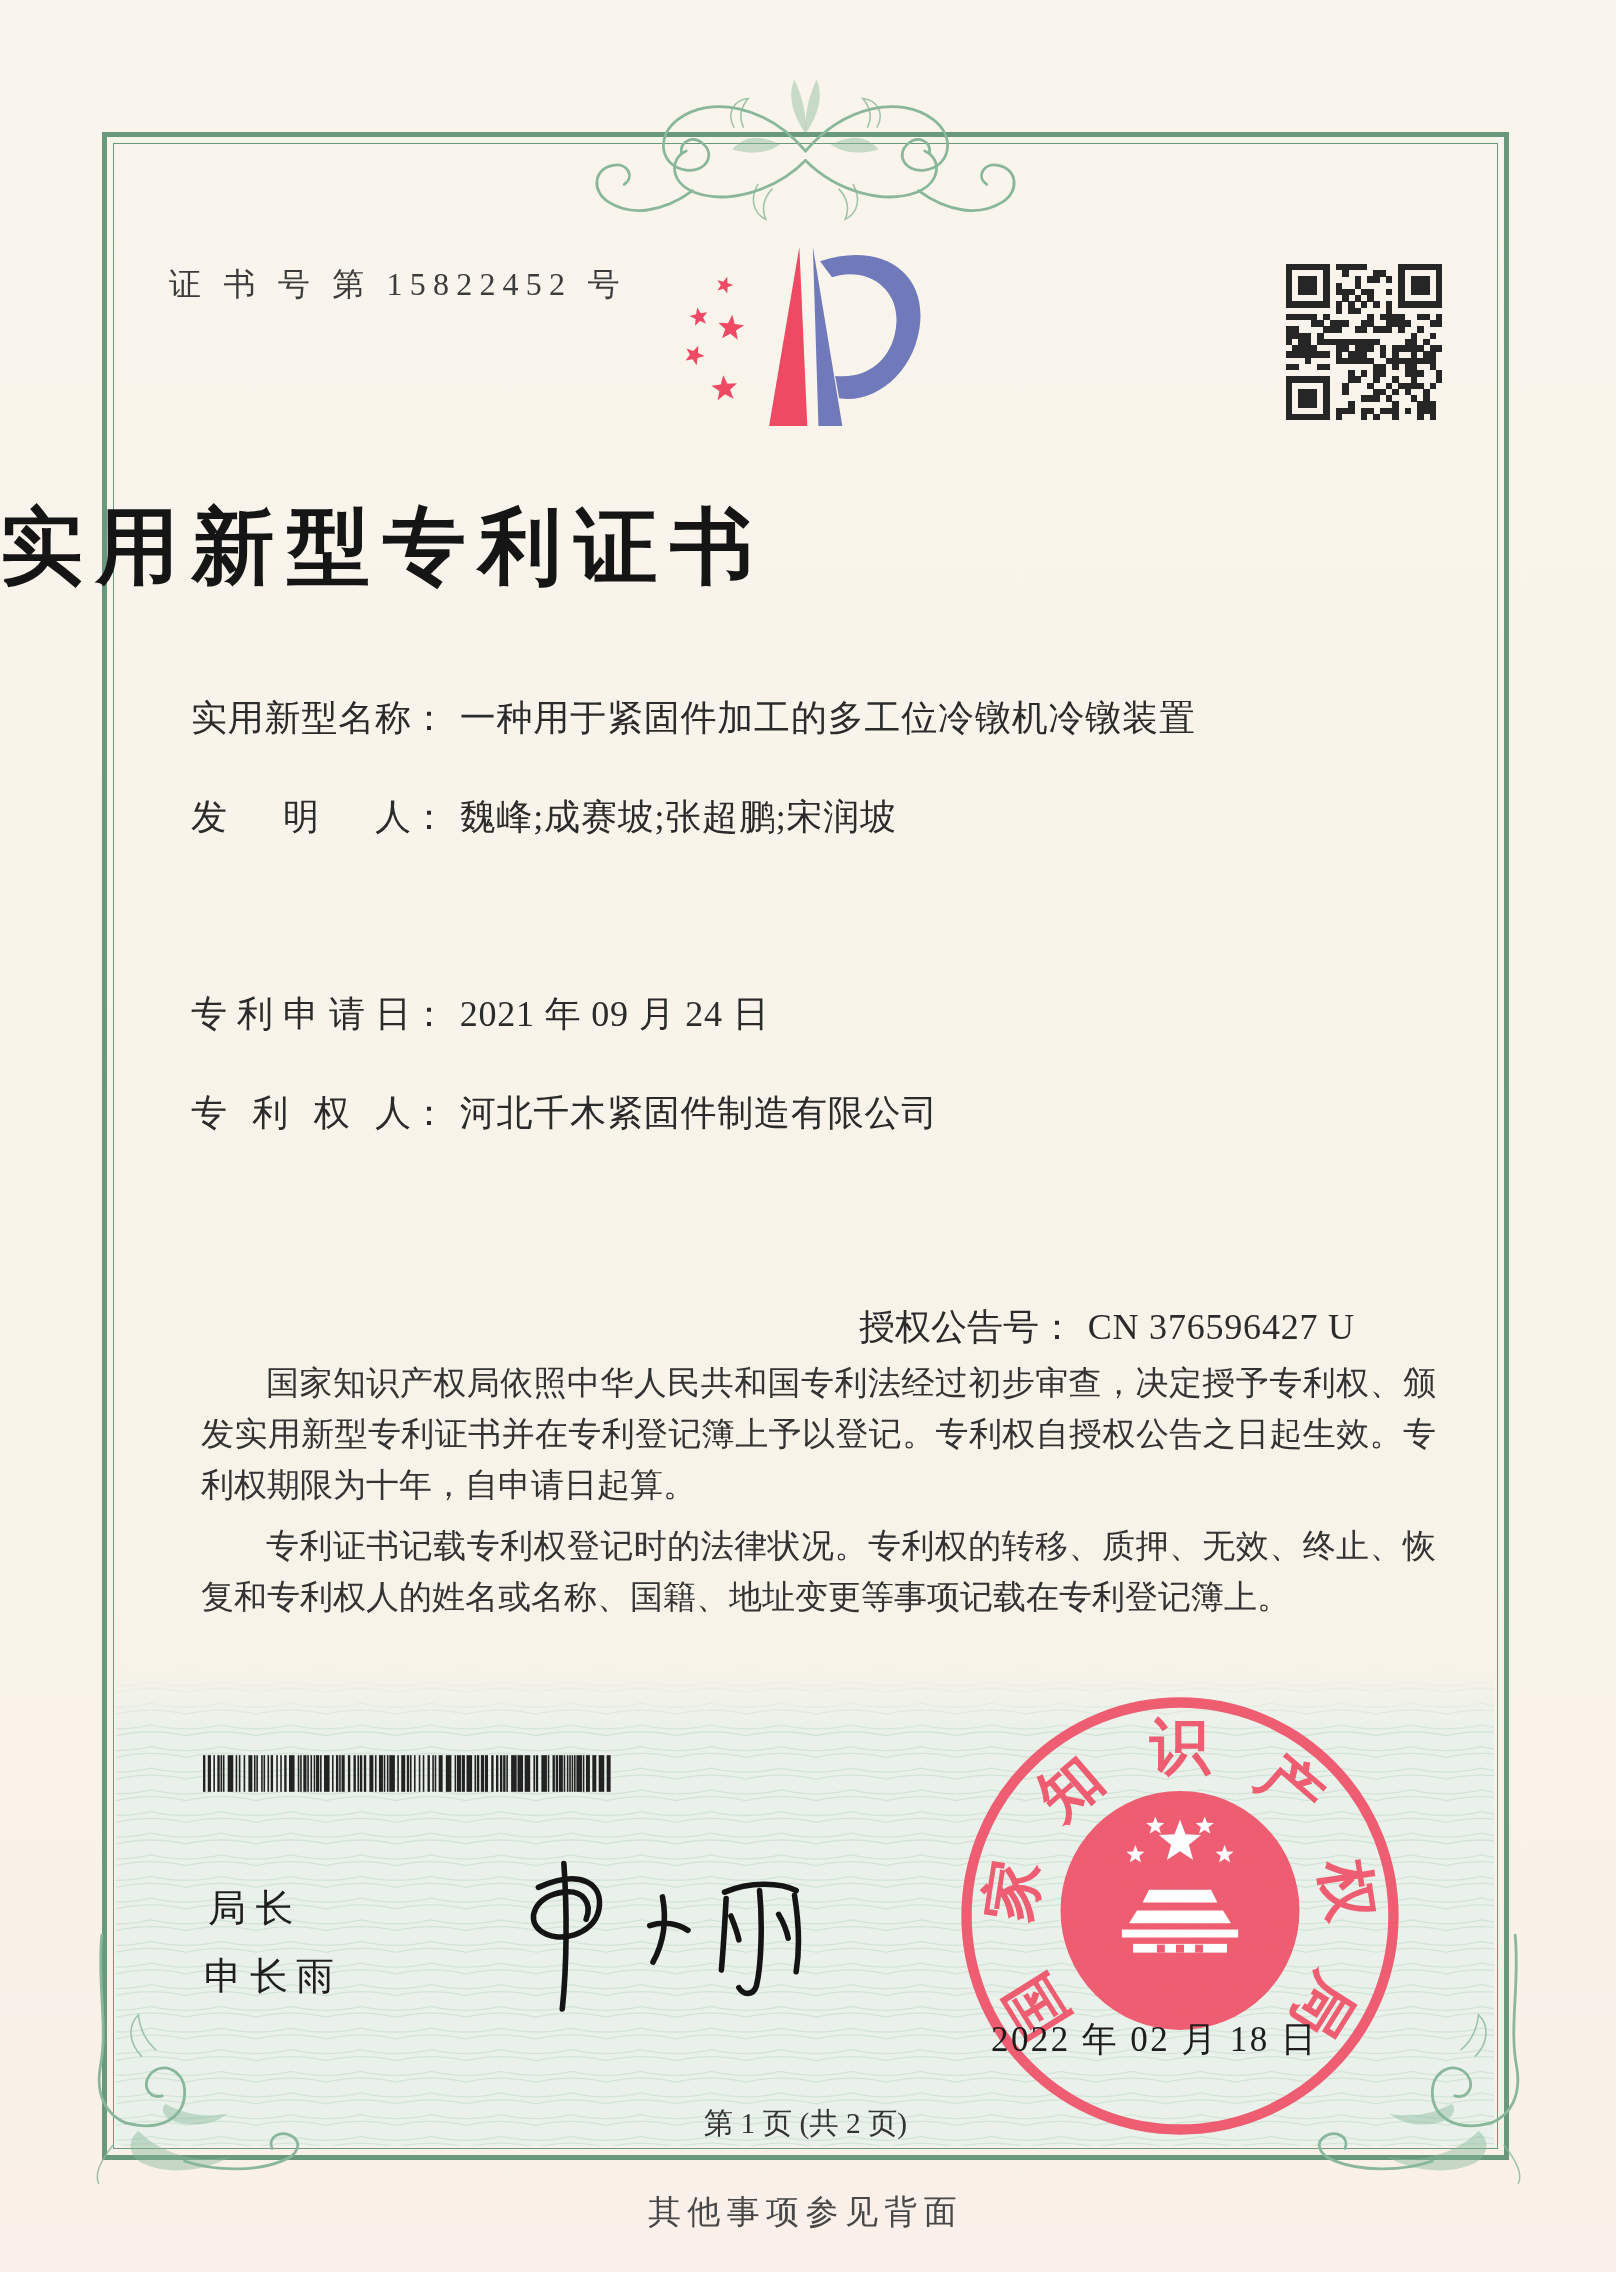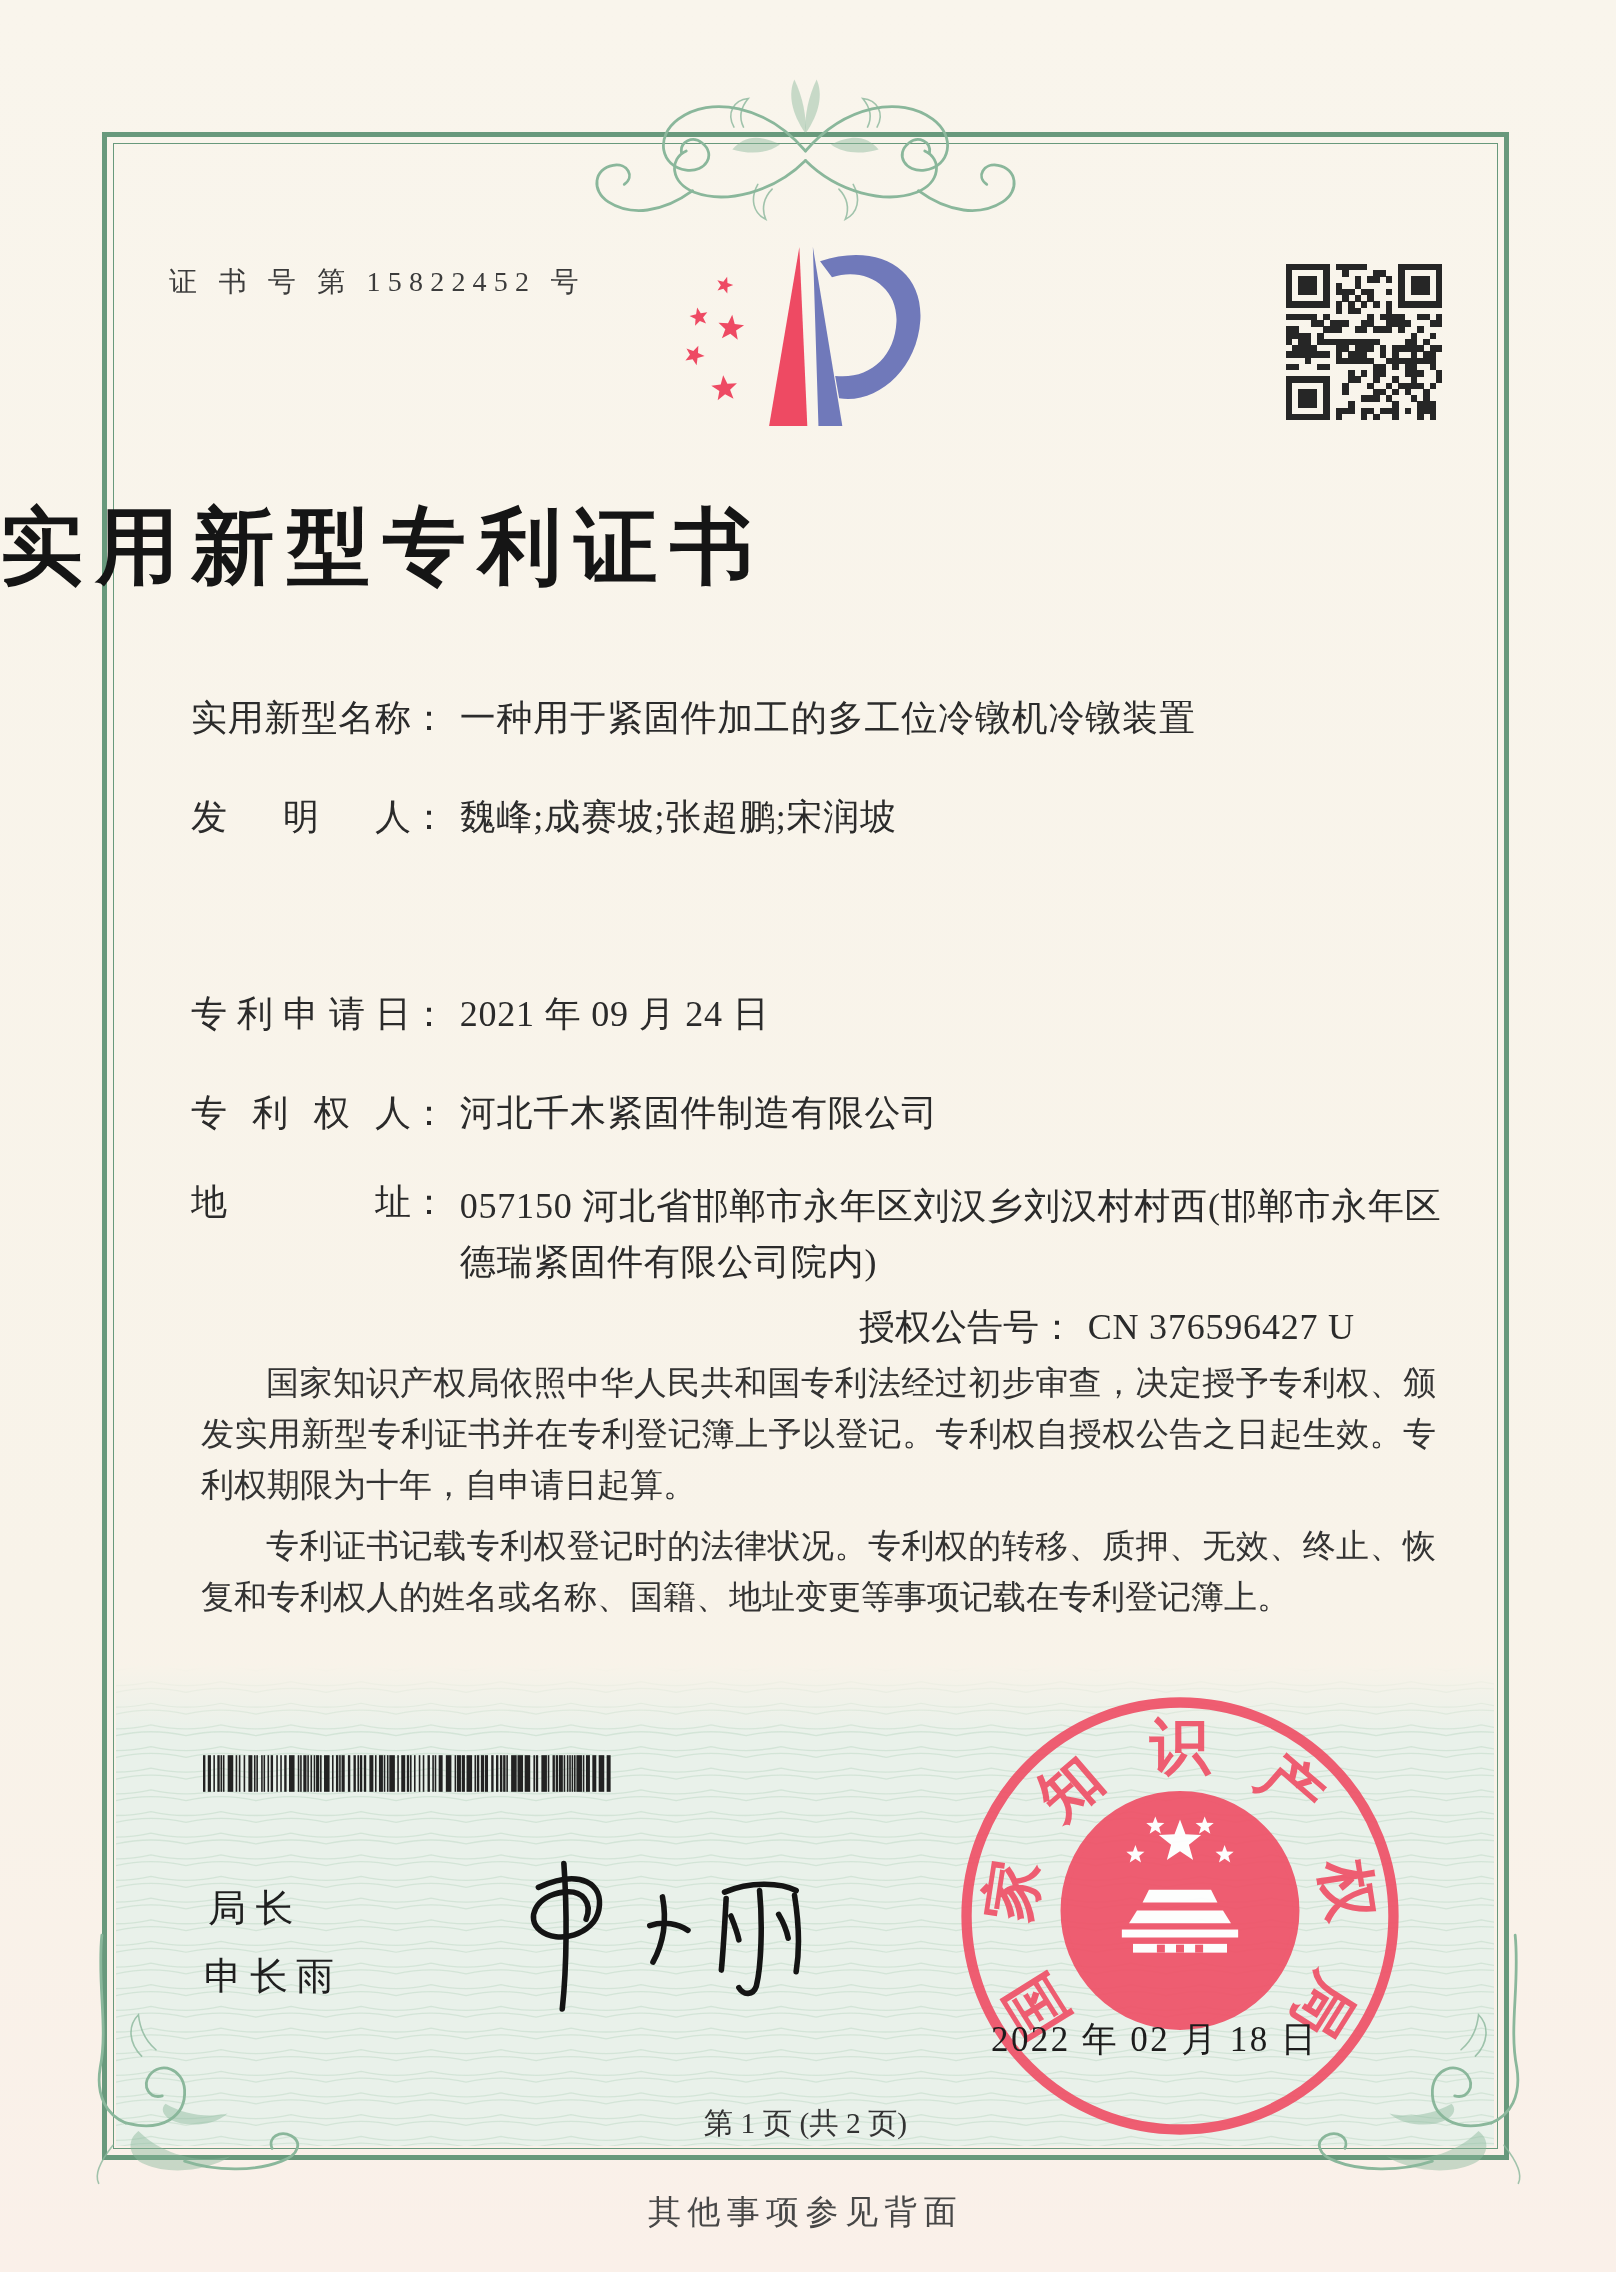--- a/index.html
+++ b/index.html
@@ -21,21 +21,21 @@
     box-sizing:border-box;z-index:4;pointer-events:none;}
   .frame .frame-inner{position:absolute;inset:6.4px;border:1.6px solid var(--g);}
   
   .top-ornament{left:567px;top:57px;z-index:4;}
   .fl-left{left:65px;top:1932px;z-index:4;}
   .fl-right{left:1281px;top:1932px;z-index:4;}
   .orn path{stroke:var(--orn);stroke-width:3.5;fill:none;stroke-linecap:round;}
   .orn .leaf{fill:var(--orn);opacity:.45;stroke:none;}
   .orn .thin{stroke-width:2;opacity:.8;}
   
-  .cert-no{left:169px;top:263px;font-size:28px;letter-spacing:7.2px;color:#3c3c3c;z-index:5;}
+  .cert-no{left:169px;top:263px;font-size:32px;letter-spacing:7.2px;color:#3c3c3c;z-index:5;}
   .title{left:0;top:492px;width:1617px;text-align:left;font-size:83px;font-weight:700;
     letter-spacing:12.7px;color:#151515;z-index:5;}
   .row{left:191px;width:1305px;font-size:36px;color:#2b2b2b;z-index:5;}
   .row .lbl{display:inline-block;width:220px;text-align:justify;text-align-last:justify;vertical-align:top;}
   .row .col{vertical-align:top;}
   .row .val{display:inline-block;margin-left:12.7px;vertical-align:top;white-space:nowrap;letter-spacing:0.8px;}
   .row .val.wrap{white-space:normal;width:995px;line-height:56px;}
   .r1{top:694px;} .r2{top:793px;} .r3{top:891px;} .r4{top:990px;}
   .r5{top:1089px;} .r6{top:1178px;} .r7{top:1303px;}
   .grant{left:859px;top:1303px;font-size:36px;color:#2b2b2b;z-index:5;}
@@ -475,23 +475,20 @@
   </div>
   <div class="abs row r2">
     <span class="lbl">发明人</span><span class="col">：</span><span class="val">魏峰;成赛坡;张超鹏;宋润坡</span>
   </div>
   <div class="abs row r4">
     <span class="lbl">专利申请日</span><span class="col">：</span><span class="val">2021 年 09 月 24 日</span>
   </div>
   <div class="abs row r5">
     <span class="lbl">专利权人</span><span class="col">：</span><span class="val">河北千木紧固件制造有限公司</span>
   </div>
-  <div class="abs row r6">
-    <span class="lbl">地址</span><span class="col">：</span><span class="val wrap">057150 河北省邯郸市永年区刘汉乡刘汉村村西(邯郸市永年区德瑞紧固件有限公司院内)</span>
-  </div>
   <div class="abs grant">
     <span>授权公告号</span><span>：</span><span class="val">CN 376596427 U</span>
   </div>
 
   <div class="abs para p1">国家知识产权局依照中华人民共和国专利法经过初步审查，决定授予专利权、颁发实用新型专利证书并在专利登记簿上予以登记。专利权自授权公告之日起生效。专利权期限为十年，自申请日起算。</div>
   <div class="abs para p2">专利证书记载专利权登记时的法律状况。专利权的转移、质押、无效、终止、恢复和专利权人的姓名或名称、国籍、地址变更等事项记载在专利登记簿上。</div>
 
   <svg id="barcode-svg" class="abs barcode" width="414" height="37" viewBox="0 0 520 46">
       <rect x="0" y="0" width="3" height="46" fill="#222"></rect>
       <rect x="6" y="0" width="4" height="46" fill="#222"></rect>

